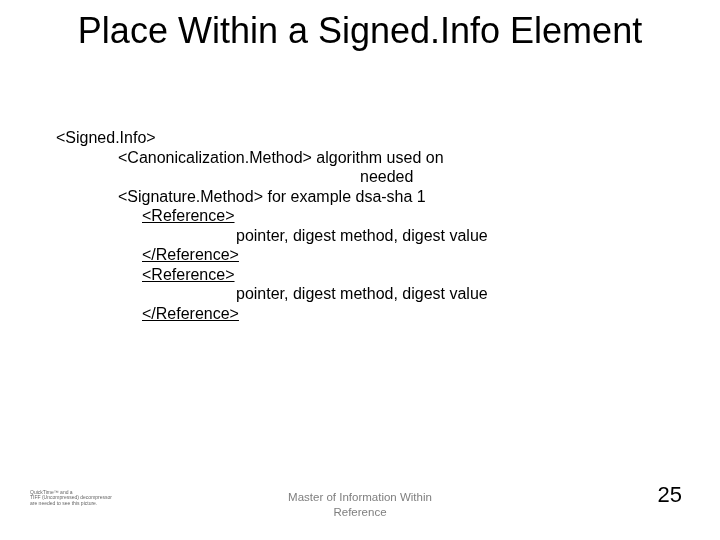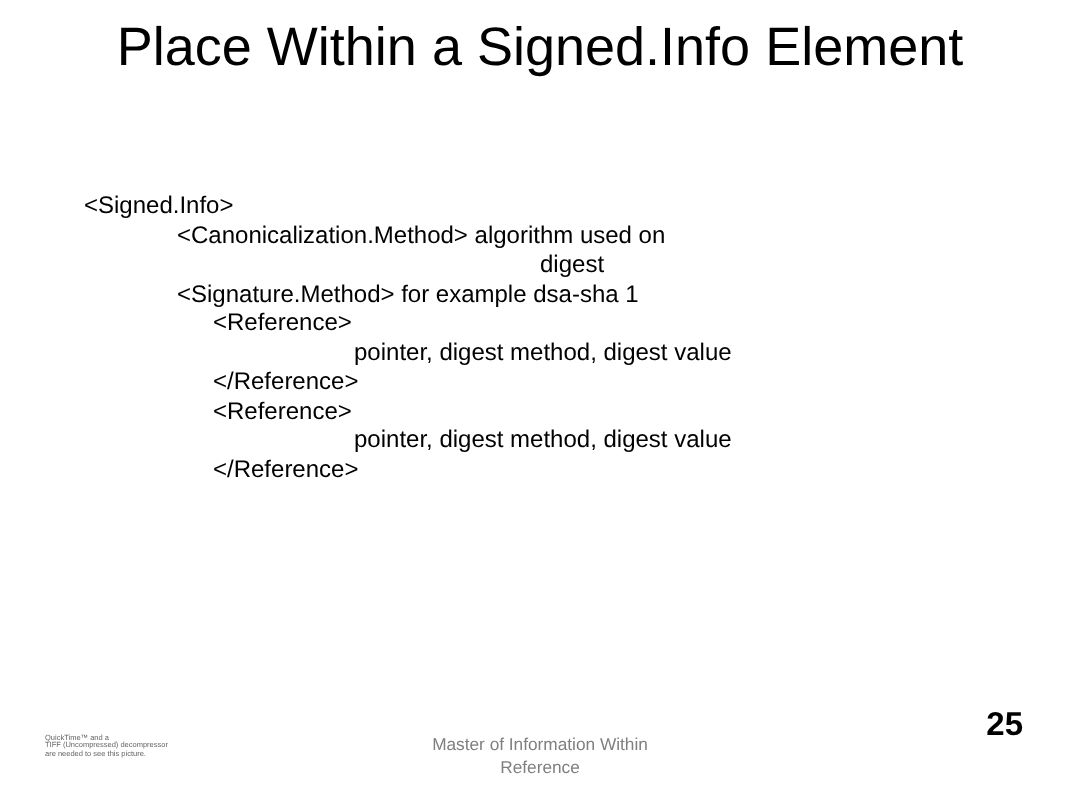--- a/index.html
+++ b/index.html
@@ -1,38 +1,38 @@
 <!DOCTYPE html>
 <html><head>
 <meta charset="utf-8">
 <style>
   * { margin: 0; padding: 0; box-sizing: border-box; }
   html, body { width: 720px; height: 540px; background: #fff; font-family: Verdana, Geneva, sans-serif; color: #000; }
   .slide { position: relative; width: 720px; height: 540px; }
   .title { font-size: 36px; font-weight: 400; text-align: center; padding-top: 10px; line-height: 1.15; }
   .body { position: absolute; left: 56px; top: 128px; width: 620px; font-size: 16px; line-height: 1.22; }
   .indent1 { padding-left: 62px; }
-  .indent2 { padding-left: 86px; }
+  .indent2 { padding-left: 86px; text-decoration: underline; }
   .indent3 { padding-left: 180px; }
   .indent4 { padding-left: 304px; }
   .footer { position: absolute; left: 0; bottom: 20px; width: 720px; }
   .footer-center { position: absolute; left: 0; right: 0; bottom: 0; text-align: center; font-family: Arial, sans-serif; font-size: 11.5px; color: #7f7f7f; line-height: 1.3; }
-  .page-num { position: absolute; right: 38px; bottom: 24px; font-size: 22px; font-weight: 700; }
+  .page-num { position: absolute; right: 38px; bottom: 12px; font-size: 22px; font-weight: 400; }
   .qt { position: absolute; left: 30px; bottom: 14px; font-family: Arial, sans-serif; font-size: 5px; color: #666; line-height: 1.1; }
 </style>
 </head>
 <body>
 <div class="slide">
 
 <h1 class="title">Place Within a Signed.Info Element</h1>
 
 <div class="body">
   <div>&lt;Signed.Info&gt;</div>
   <div class="indent1">&lt;Canonicalization.Method&gt; algorithm used on</div>
-  <div class="indent4">digest</div>
+  <div class="indent4">needed</div>
   <div class="indent1">&lt;Signature.Method&gt; for example dsa-sha 1</div>
   <div class="indent2">&lt;Reference&gt;</div>
   <div class="indent3">pointer, digest method, digest value</div>
   <div class="indent2">&lt;/Reference&gt;</div>
   <div class="indent2">&lt;Reference&gt;</div>
   <div class="indent3">pointer, digest method, digest value</div>
   <div class="indent2">&lt;/Reference&gt;</div>
 </div>
 
 <div class="footer">

